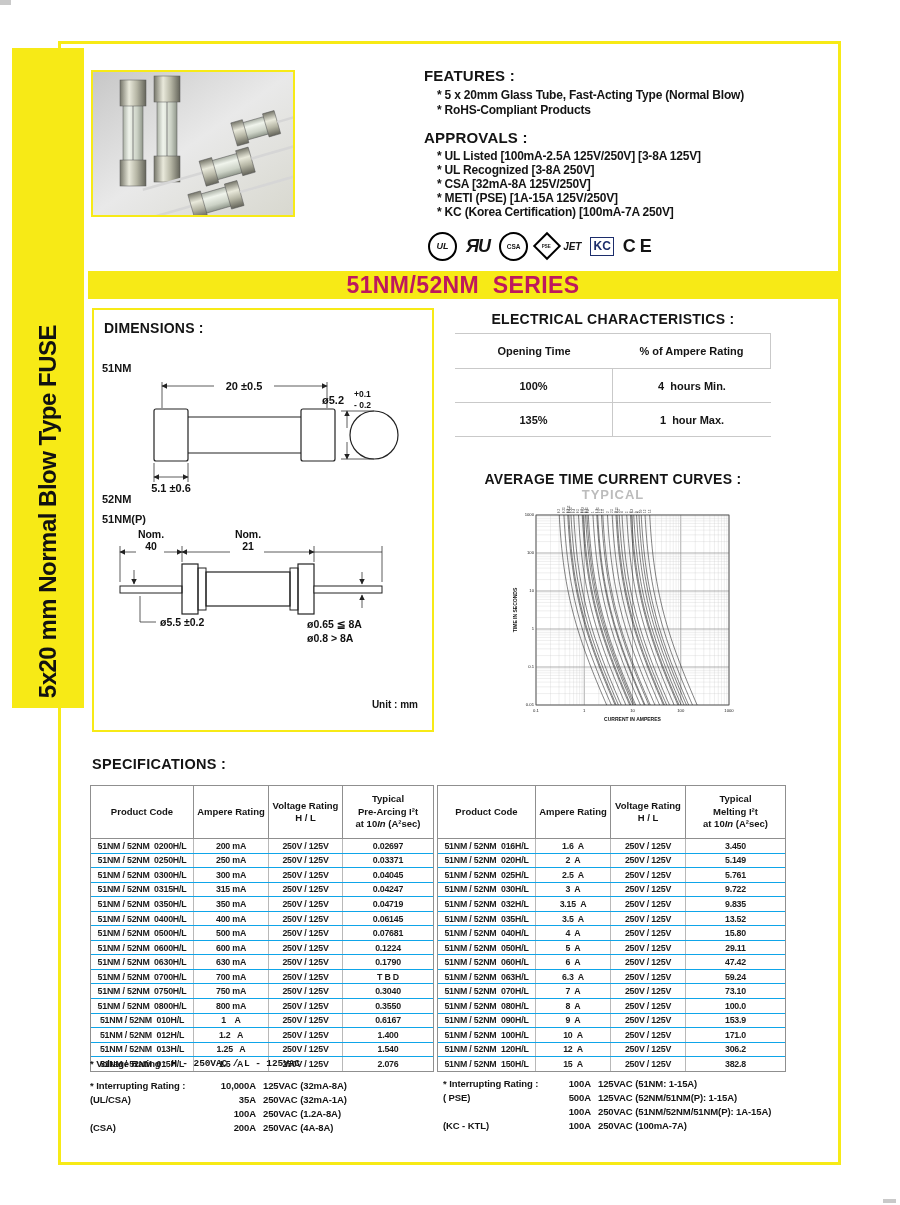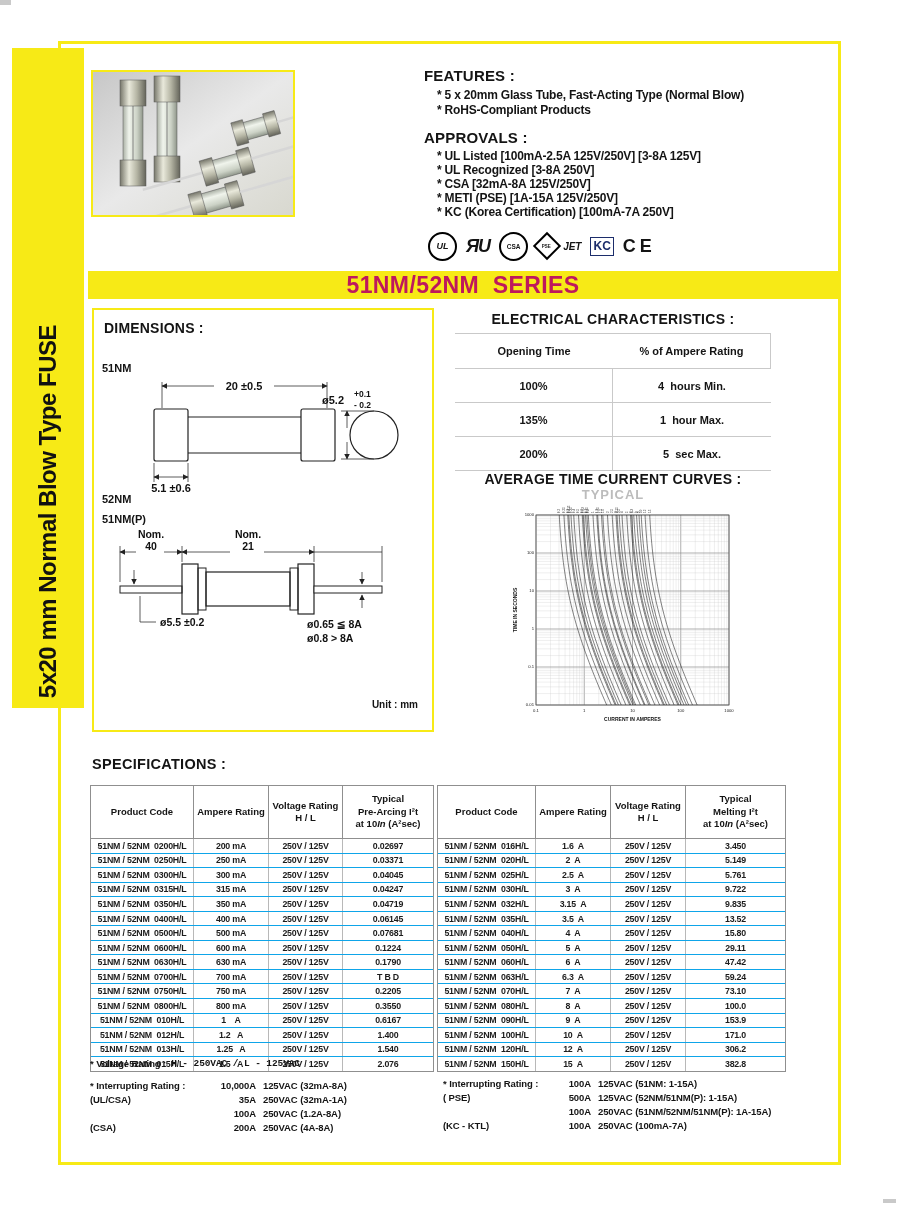--- a/index.html
+++ b/index.html
@@ -273,24 +273,20 @@
     <div class="ec-cell">Opening Time</div>
     <div class="ec-cell c1">% of Ampere Rating</div>
   </div>
   <div class="ec-row">
     <div class="ec-cell c1">100%</div>
     <div class="ec-cell">4  hours Min.</div>
   </div>
   <div class="ec-row">
     <div class="ec-cell c1">135%</div>
     <div class="ec-cell">1  hour Max.</div>
-  </div>
-  <div class="ec-row">
-    <div class="ec-cell c1">200%</div>
-    <div class="ec-cell">5  sec Max.</div>
   </div>
 </div>
 
 <div class="abs h2" style="left:455px;top:471px;width:316px;">AVERAGE TIME CURRENT CURVES :</div>
 <div id="typical-label" class="abs">TYPICAL</div>
 <div id="chart-box" class="abs">
   <svg id="tcc-svg" width="227" height="226" viewBox="0 0 227 226">
       <clipPath id="pc">
         <rect x="26" y="13" width="193" height="190"></rect>
       </clipPath>
@@ -536,21 +532,21 @@
       <div class="brow">
         <div class="scell">51NM / 52NM  0700H/L</div>
         <div class="scell">700 mA</div>
         <div class="scell">250V / 125V</div>
         <div class="scell">T B D</div>
       </div>
       <div class="brow">
         <div class="scell">51NM / 52NM  0750H/L</div>
         <div class="scell">750 mA</div>
         <div class="scell">250V / 125V</div>
-        <div class="scell">0.2205</div>
+        <div class="scell">0.3040</div>
       </div>
       <div class="brow">
         <div class="scell">51NM / 52NM  0800H/L</div>
         <div class="scell">800 mA</div>
         <div class="scell">250V / 125V</div>
         <div class="scell">0.3550</div>
       </div>
       <div class="brow">
         <div class="scell">51NM / 52NM  010H/L</div>
         <div class="scell">1    A</div>

